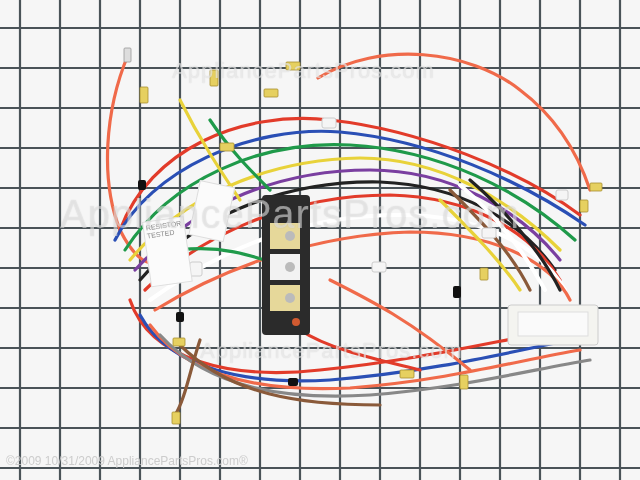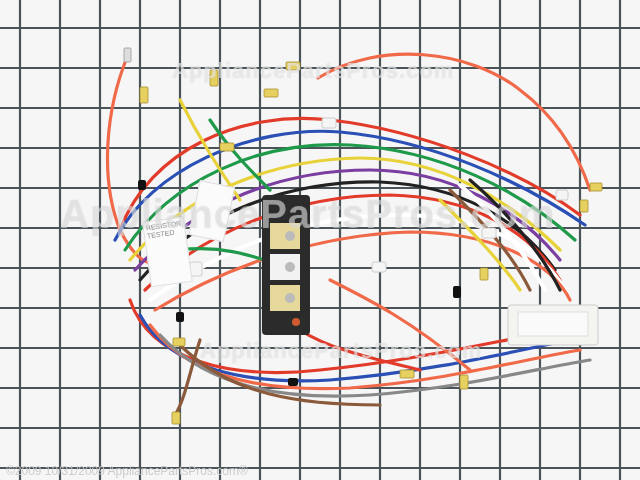--- a/index.html
+++ b/index.html
@@ -1,25 +1,25 @@
 <!DOCTYPE html>
 <html><head>
 <meta charset="utf-8">
 <style>
   html,body{margin:0;padding:0;}
   body{width:640px;height:480px;overflow:hidden;background:#f4f4f4;font-family:"Liberation Sans",sans-serif;}
   #stage{position:relative;width:640px;height:480px;background:#f6f6f6;overflow:hidden;}
   #grid{position:absolute;left:0;top:0;width:640px;height:480px;}
   #harness{position:absolute;left:0;top:0;width:640px;height:480px;}
-  .wm{position:absolute;color:rgba(255,255,255,0.55);font-weight:bold;letter-spacing:1px;white-space:nowrap;
+  .wm{position:absolute;color:rgba(255,255,255,0.55);font-weight:normal;letter-spacing:1px;white-space:nowrap;
       text-shadow:0 0 1px rgba(120,120,120,0.35);}
   #wm-top{left:172px;top:58px;font-size:22px;}
   #wm-mid{left:60px;top:192px;font-size:40px;color:rgba(255,255,255,0.45);}
   #wm-low{left:200px;top:338px;font-size:22px;}
-  .foot{position:absolute;bottom:2px;font-size:12px;color:rgba(200,200,200,0.9);white-space:nowrap;}
+  .foot{position:absolute;bottom:12px;font-size:12px;color:rgba(200,200,200,0.9);white-space:nowrap;}
   #copyright{left:6px;}
   #scale-note{right:8px;}
   .label-tag{position:absolute;background:#fbfbfb;border:1px solid #ddd;color:#888;font-size:7px;
       transform-origin:left top;padding:2px;line-height:8px;}
 </style>
 </head>
 <body>
 
 <div id="stage">
 

